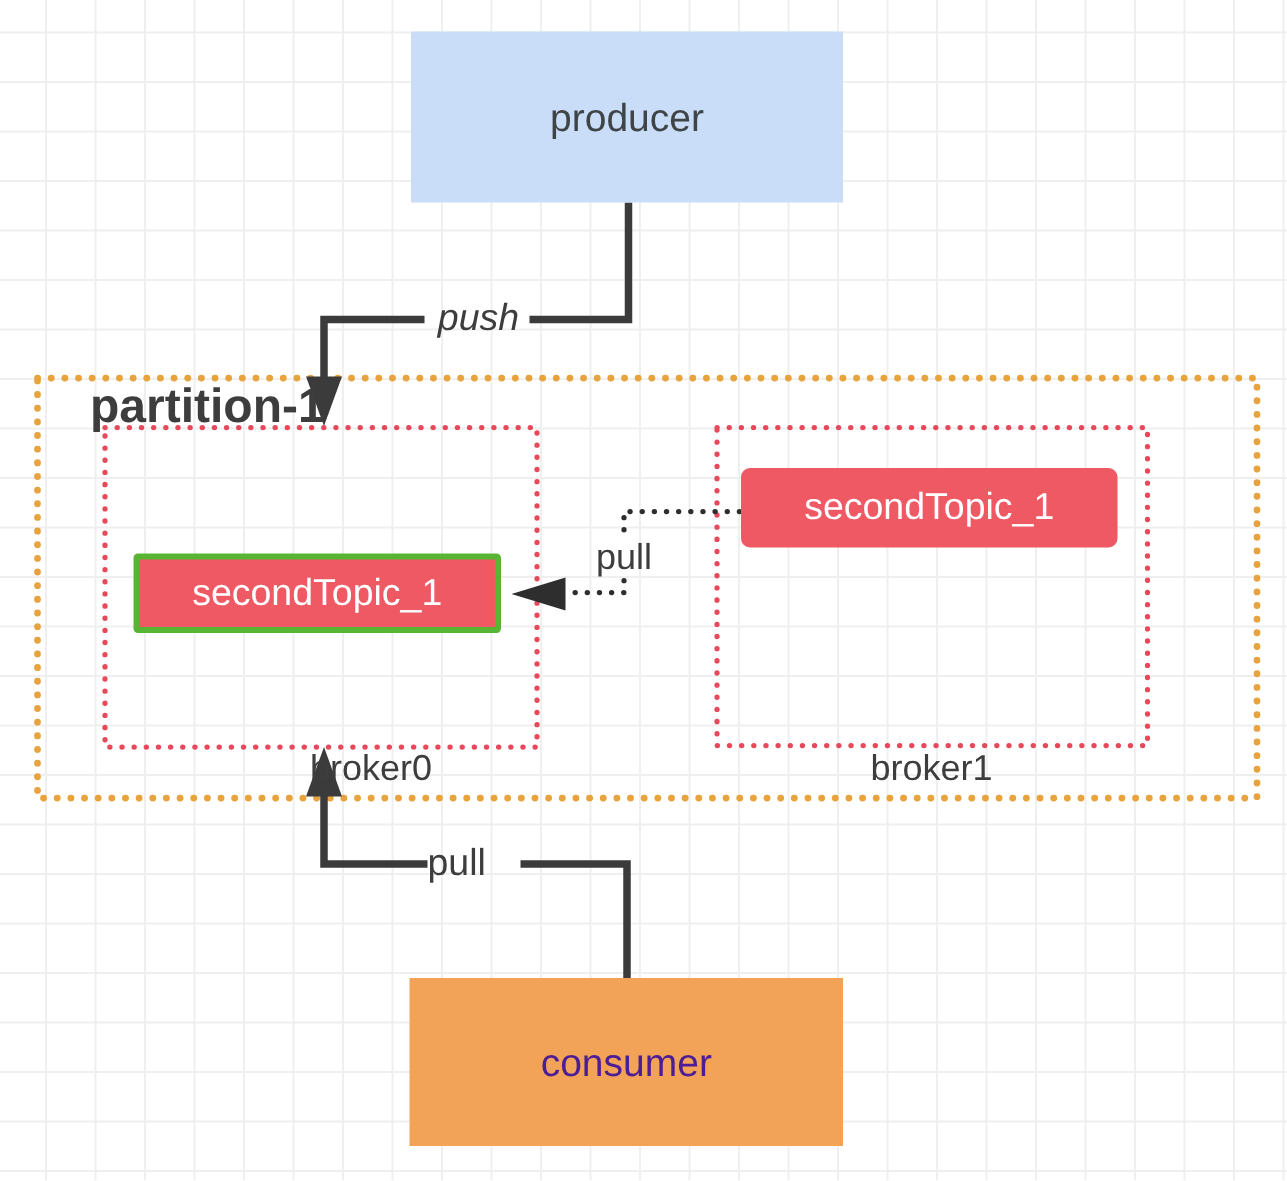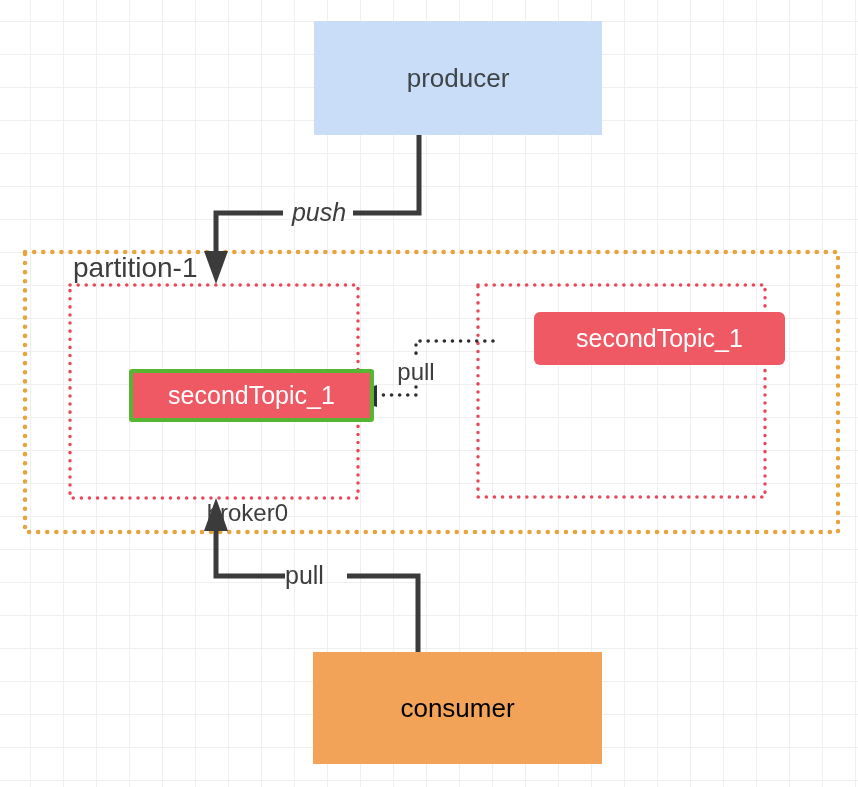--- a/index.html
+++ b/index.html
@@ -12,52 +12,51 @@
     background-image:
       linear-gradient(var(--grid-line,#efefef) 1px, transparent 1px),
       linear-gradient(90deg, var(--grid-line,#efefef) 1px, transparent 1px);
     background-size:33px 33px;
     background-position:-3px -12px;
   }
   .node{
     position:absolute;
     display:flex;align-items:center;justify-content:center;
     box-sizing:border-box;
-    margin-left:40px;
   }
   .producer{
     left:274px;top:21px;width:288px;height:114px;
     background:var(--producer-fill,#c9ddf8);
     color:#3f4547;font-size:26px;
   }
   .consumer{
     left:273px;top:652px;width:289px;height:112px;
     background:var(--consumer-fill,#f2a358);
-    color:#000000;font-size:26px;
+    color:#4c1d95;font-size:26px;
   }
   .topic{
     color:var(--topic-text,#fff);
     font-size:25px;
     background:var(--topic-fill,#ef5964);
   }
   .topic-leader{
     left:89px;top:369px;width:245px;height:53px;
     border:4px solid var(--topic-leader-border,#58b534);
     border-radius:3px;
   }
   .topic-follower{
     left:494px;top:312px;width:251px;height:53px;
     border-radius:6px;
   }
   .lbl{
     position:absolute;
     color:var(--label-text,#3d3d3d);
     white-space:nowrap;
   }
-  .lbl-partition{left:73px;top:252px;font-size:28px;}
+  .lbl-partition{left:60px;top:252px;font-size:32px;font-weight:bold;}
   .lbl-broker0{left:138px;top:499px;width:150px;text-align:right;font-size:24px;}
   .lbl-broker1{left:546px;top:499px;width:150px;text-align:center;font-size:24px;}
   .lbl-push{left:283px;top:198px;width:72px;text-align:center;font-size:25px;font-style:italic;}
   .lbl-pull{left:285px;top:561px;width:62px;text-align:left;font-size:25px;}
   .lbl-sync{left:384px;top:358px;width:64px;text-align:center;font-size:24px;}
   svg.overlay{position:absolute;left:0;top:0;}
   .border-partition{fill:none;stroke:var(--partition-border,#e8a33d);stroke-width:4.5;stroke-linecap:round;stroke-dasharray:0.1 9;}
   .border-broker{fill:none;stroke:var(--broker-border,#e7495a);stroke-width:3.5;stroke-linecap:round;stroke-dasharray:0.1 8;}
   .edge-solid{fill:none;stroke:var(--arrow,#3b3b3b);stroke-width:5;}
   .edge-dotted{fill:none;stroke:#2e2e2e;stroke-width:3.5;stroke-linecap:round;stroke-dasharray:0.1 8;}
@@ -101,17 +100,18 @@
   <div class="node topic topic-follower">
     <span>secondTopic_1</span>
   </div>
 
   <div class="node consumer">
     <span>consumer</span>
   </div>
 
   <div class="lbl lbl-partition">partition-1</div>
   <div class="lbl lbl-broker0">broker0</div>
+  <div class="lbl lbl-broker1">broker1</div>
   <div class="lbl lbl-push">push</div>
   <div class="lbl lbl-pull">pull</div>
   <div class="lbl lbl-sync">pull</div>
 
 </div>
 
 </body></html>

